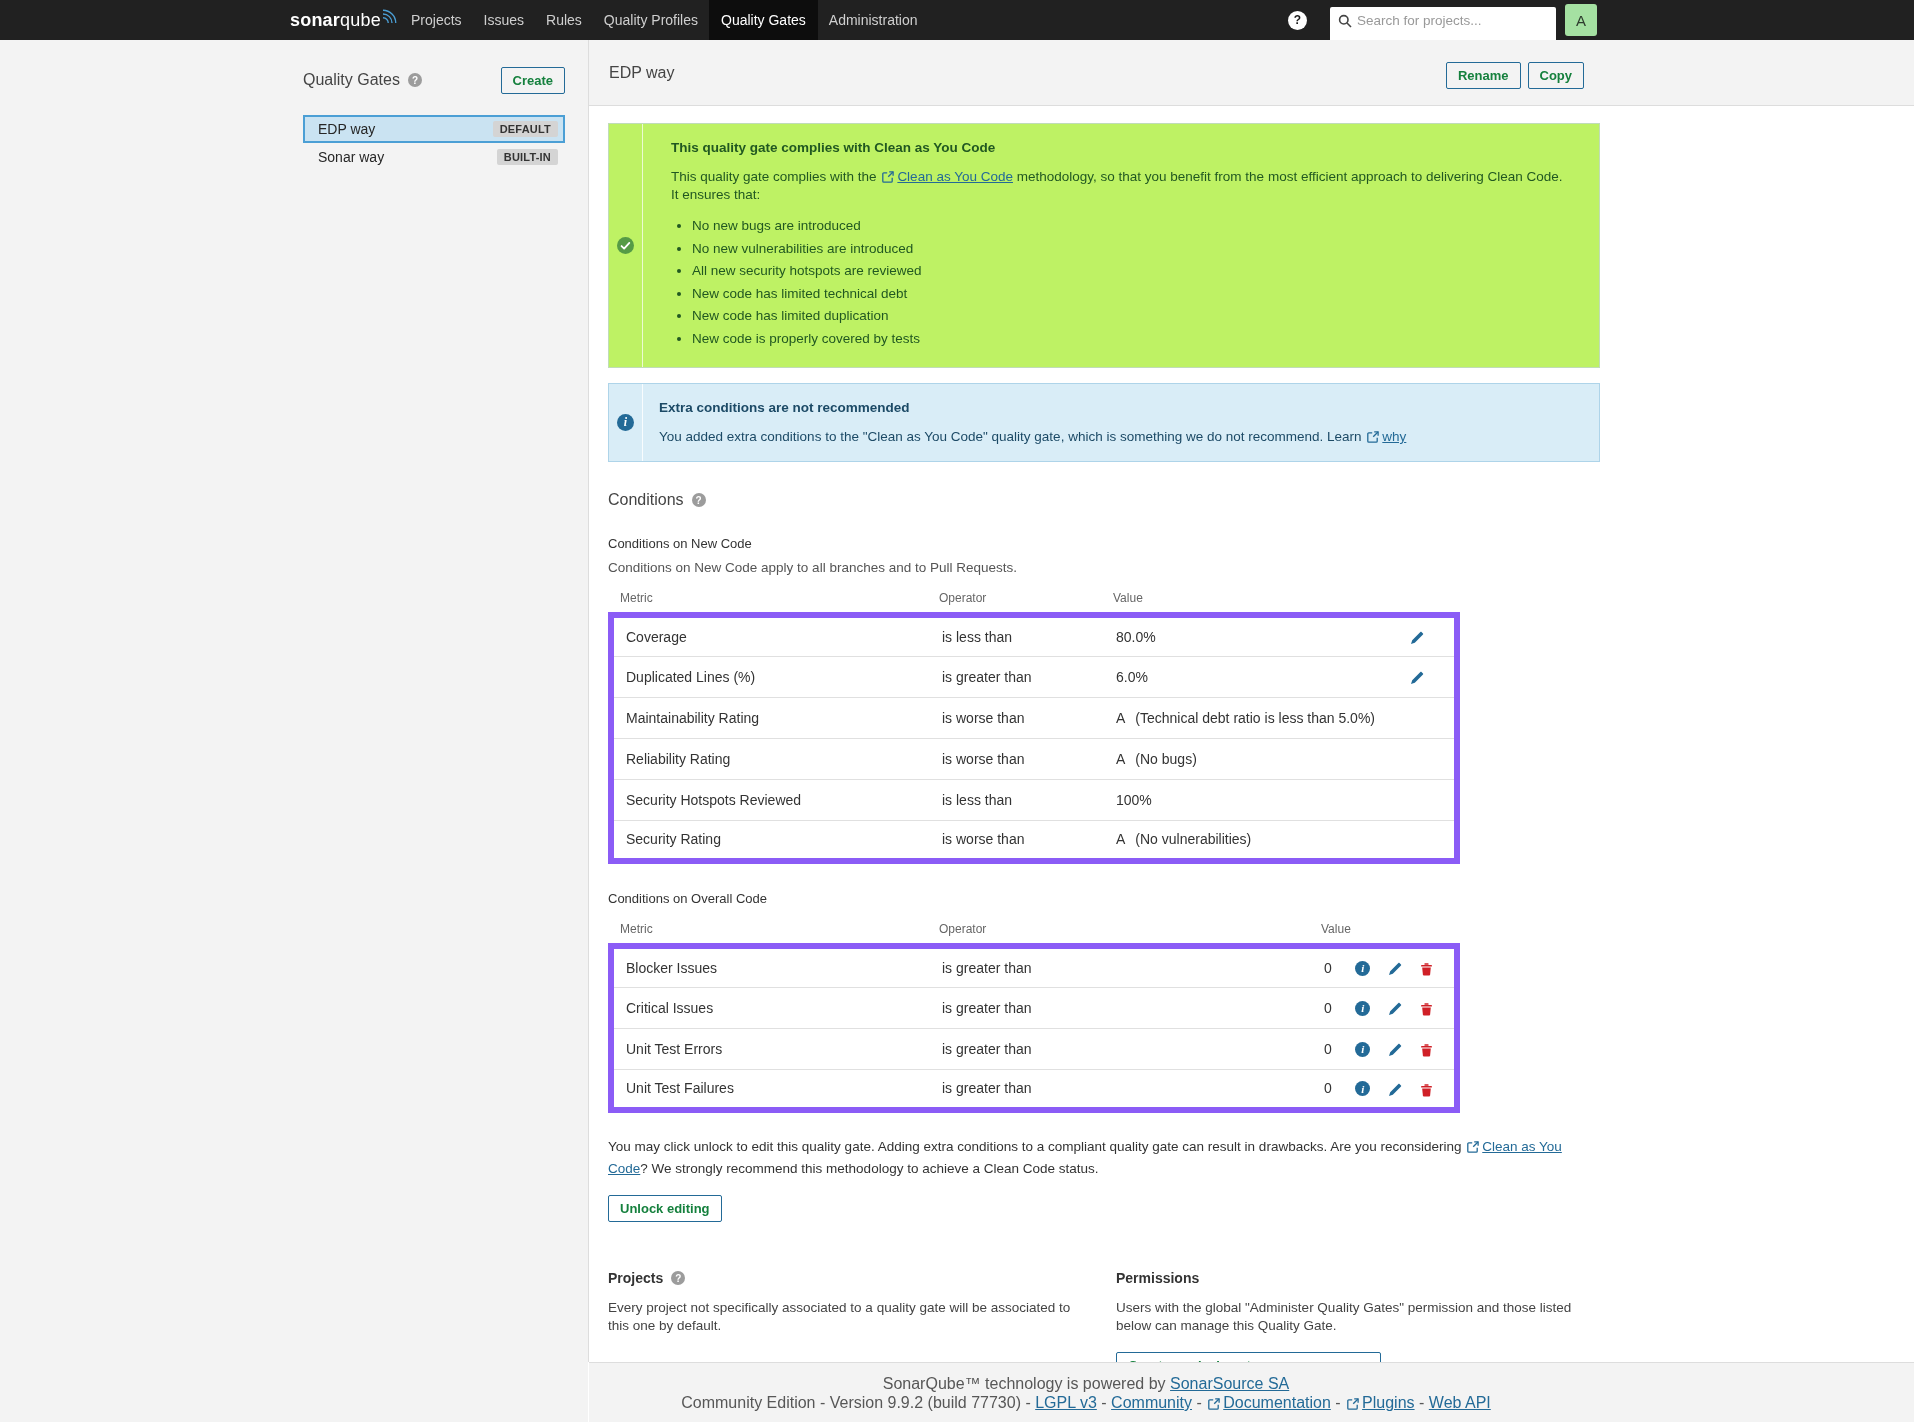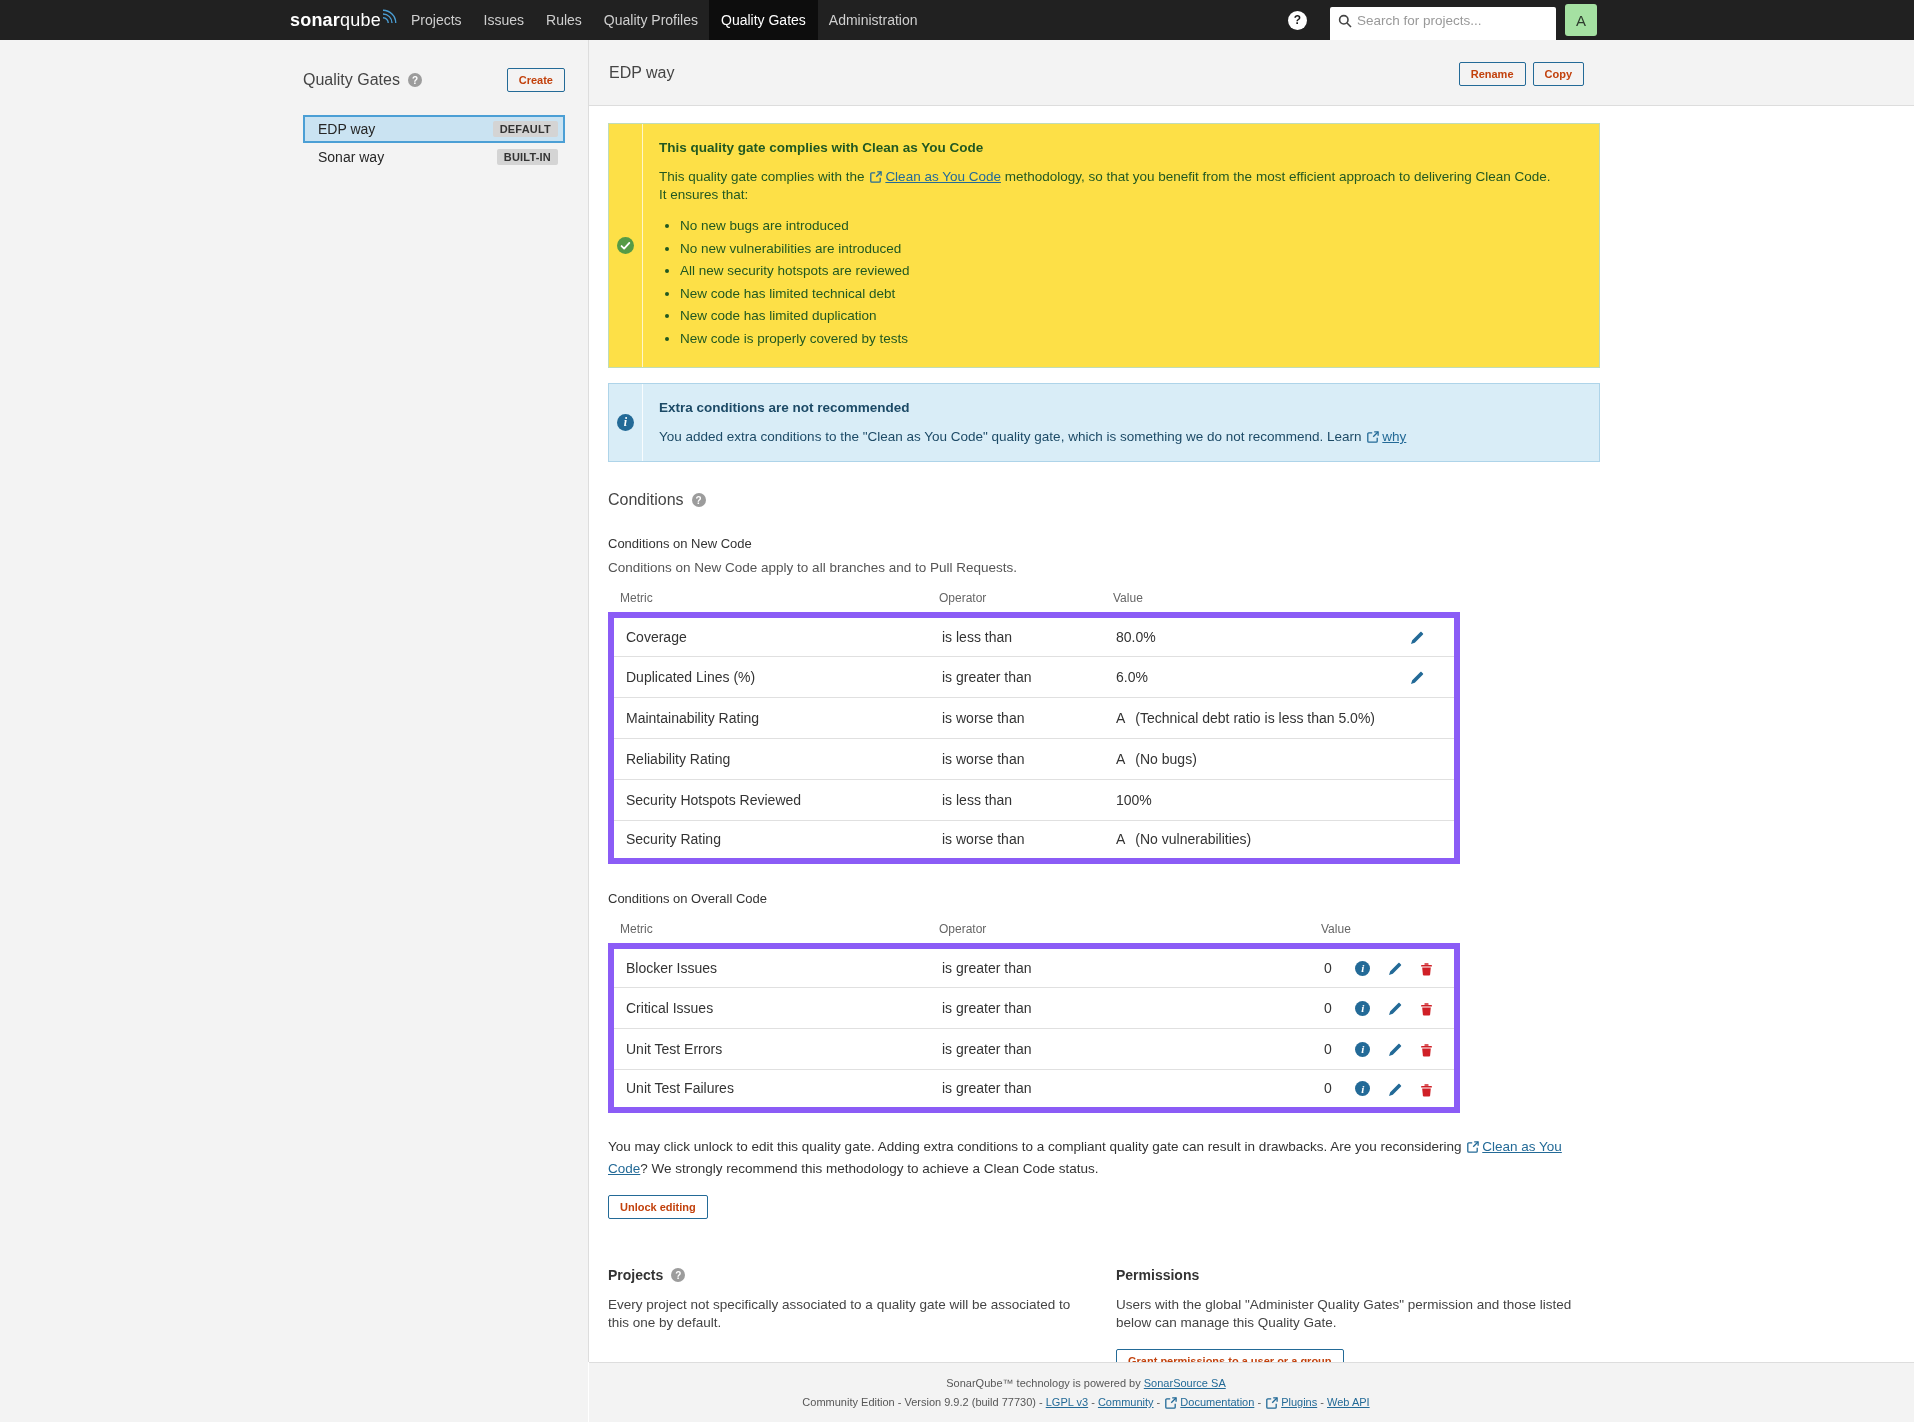--- a/index.html
+++ b/index.html
@@ -38,36 +38,36 @@
   #header-strip { position:absolute; left:589px; top:40px; width:1325px; height:66px; background:#f3f3f3; border-bottom:1px solid #ddd; }
   #footer { position:absolute; left:589px; top:1362px; width:1325px; height:60px; background:#f3f3f3; border-top:1px solid #ddd; }
 
   
   .sidebar-inner { position:absolute; left:303px; top:66px; width:262px; }
   .sb-title-row { display:flex; align-items:center; height:28px; }
   .sb-title { font-size:16px; color:#444; }
   .help-circle { display:inline-flex; width:14px; height:14px; border-radius:50%; background:#9c9c9c; color:#fff;
                  font-size:10px; font-weight:bold; align-items:center; justify-content:center; margin-left:8px; cursor:pointer; }
   .sb-create { margin-left:auto; }
-  .btn { display:inline-block; background:transparent; border:1px solid #236a97; color:#c2410c; border-radius:2px;
-         font-family:"Liberation Sans",sans-serif; font-weight:bold; font-size:11px; padding:5px 11px; cursor:pointer; }
+  .btn { display:inline-block; background:transparent; border:1px solid #236a97; color:#15803d; border-radius:2px;
+         font-family:"Liberation Sans",sans-serif; font-weight:bold; font-size:13px; padding:5px 11px; cursor:pointer; }
   .gate-list { margin-top:21px; }
   .gate-item { display:flex; align-items:center; height:28px; padding:0 7px 0 15px; font-size:14px; color:#262626; cursor:pointer; }
   .gate-item.selected { background:#cae3f2; border:2px solid #4b9fd5; padding:0 5px 0 13px; }
   .gate-badge { margin-left:auto; background:#d4d4d4; color:#333; font-size:11px; font-weight:bold;
                 border-radius:2px; padding:2px 7px; letter-spacing:.2px; }
 
   
   .ph-title { position:absolute; left:20px; top:24px; font-size:16px; color:#444; }
   .ph-buttons { position:absolute; right:330px; top:22px; display:flex; gap:7px; }
 
   
   #content { position:absolute; left:608px; top:106px; width:992px; font-size:13.5px; }
   .alert { display:flex; border:1px solid; }
-  .alert.success { margin-top:17px; background:#fde047; border-color:#c0dcb8; color:#215821; }
+  .alert.success { margin-top:17px; background:#bef264; border-color:#c0dcb8; color:#215821;gap:12px; }
   .alert.info { margin-top:15px; background:#d9edf7; border-color:#aed4e9; color:#1c4a66; }
   .alert-icon-col { width:34px; flex:none; display:flex; align-items:center; justify-content:center;
                     border-right:1px solid rgba(255,255,255,.7); }
   .alert-body { padding:15px 16px; line-height:18px; }
   .alert-title { font-weight:bold; margin-bottom:11px; }
   .alert ul { margin-top:13px; padding-left:21px; }
   .alert li { margin-bottom:4.5px; }
   .info-badge { display:inline-flex; width:17px; height:17px; border-radius:50%; background:#236a97; color:#fff;
                 align-items:center; justify-content:center; font-family:"Liberation Serif",serif; font-weight:bold;
                 font-style:italic; font-size:12px; }
@@ -102,21 +102,21 @@
   .unlock-btn { margin-top:15px; }
 
   .two-col { display:flex; margin-top:48px; }
   .col-projects { width:470px; margin-right:38px; }
   .col-perms { width:470px; }
   .col-h { font-size:14px; font-weight:bold; color:#333; display:flex; align-items:center; }
   .col-p { margin-top:13px; line-height:18px; color:#444; }
   .grant-btn { margin-top:17px; }
 
   
-  .footer-inner { width:994px; text-align:center; padding-top:11px; font-size:11px; color:#575757; line-height:19px; }
+  .footer-inner { width:994px; text-align:center; padding-top:11px; font-size:16px; color:#575757; line-height:19px; }
 </style>
 </head>
 <body>
 
 <svg width="0" height="0" style="position:absolute">
   <symbol id="sym-ext" viewBox="0 0 12 12">
     <path d="M10.2 6.8v3.4a1 1 0 0 1-1 1H1.8a1 1 0 0 1-1-1V2.8a1 1 0 0 1 1-1h3.4" fill="none" stroke="currentColor" stroke-width="1.3"></path>
     <path d="M7.2 0.9h3.9v3.9" fill="none" stroke="currentColor" stroke-width="1.3"></path>
     <path d="M11 1L6.2 5.8" fill="none" stroke="currentColor" stroke-width="1.3"></path>
   </symbol>

